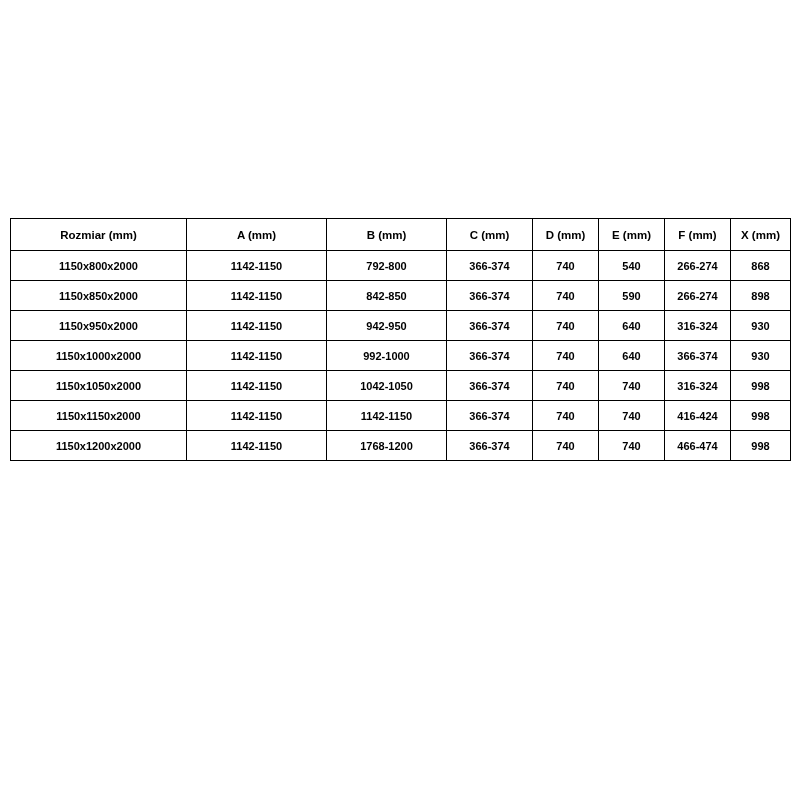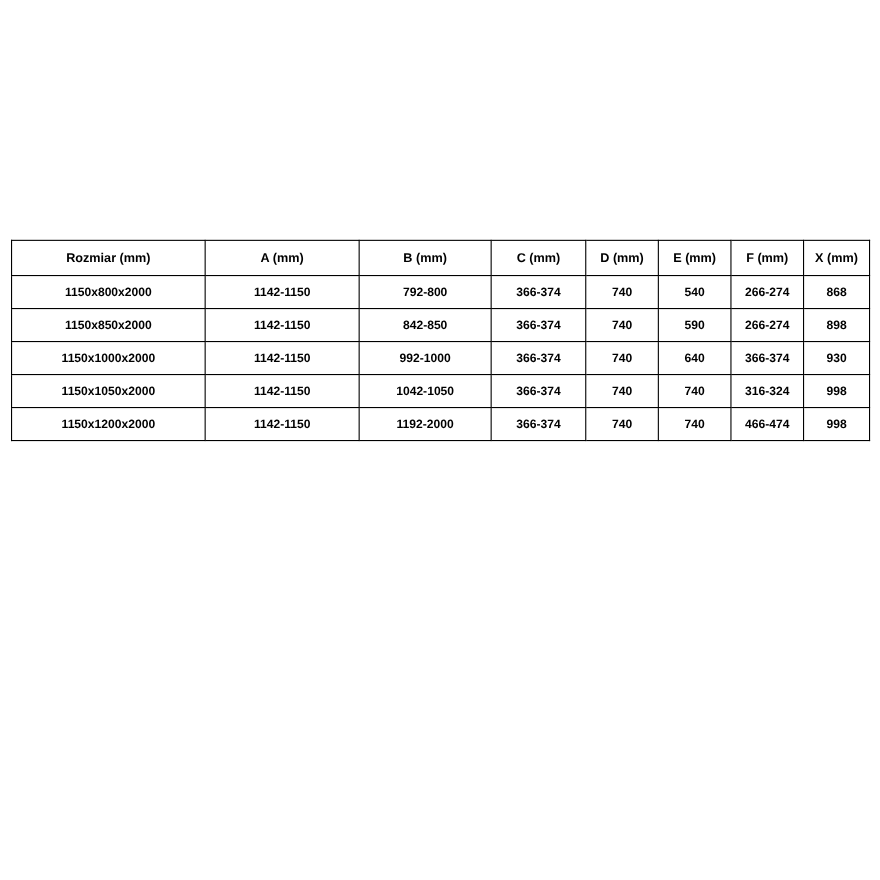--- a/index.html
+++ b/index.html
@@ -100,43 +100,63 @@
           <td>1150x850x2000</td>
           <td>1142-1150</td>
           <td>842-850</td>
           <td>366-374</td>
           <td>740</td>
           <td>590</td>
           <td>266-274</td>
           <td>898</td>
         </tr>
         <tr>
+          <td>1150x950x2000</td>
+          <td>1142-1150</td>
+          <td>942-950</td>
+          <td>366-374</td>
+          <td>740</td>
+          <td>640</td>
+          <td>316-324</td>
+          <td>930</td>
+        </tr>
+        <tr>
           <td>1150x1000x2000</td>
           <td>1142-1150</td>
           <td>992-1000</td>
           <td>366-374</td>
           <td>740</td>
           <td>640</td>
           <td>366-374</td>
           <td>930</td>
         </tr>
         <tr>
           <td>1150x1050x2000</td>
           <td>1142-1150</td>
           <td>1042-1050</td>
           <td>366-374</td>
           <td>740</td>
           <td>740</td>
           <td>316-324</td>
           <td>998</td>
         </tr>
         <tr>
+          <td>1150x1150x2000</td>
+          <td>1142-1150</td>
+          <td>1142-1150</td>
+          <td>366-374</td>
+          <td>740</td>
+          <td>740</td>
+          <td>416-424</td>
+          <td>998</td>
+        </tr>
+        <tr>
           <td>1150x1200x2000</td>
           <td>1142-1150</td>
-          <td>1192-2000</td>
+          <td>1768-1200</td>
           <td>366-374</td>
           <td>740</td>
           <td>740</td>
           <td>466-474</td>
           <td>998</td>
         </tr>
       </tbody>
     </table>
   </div>
 </div>

